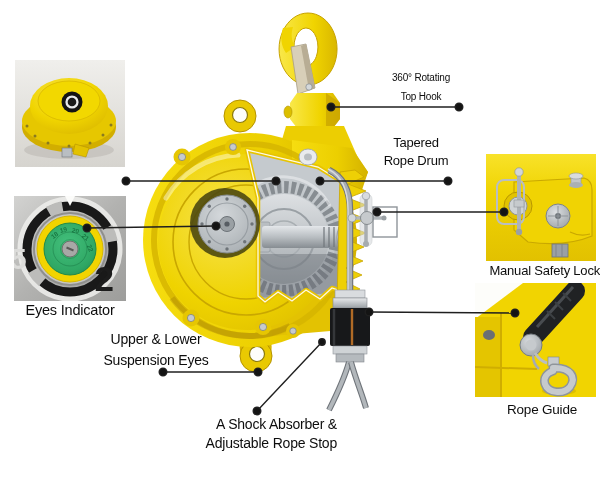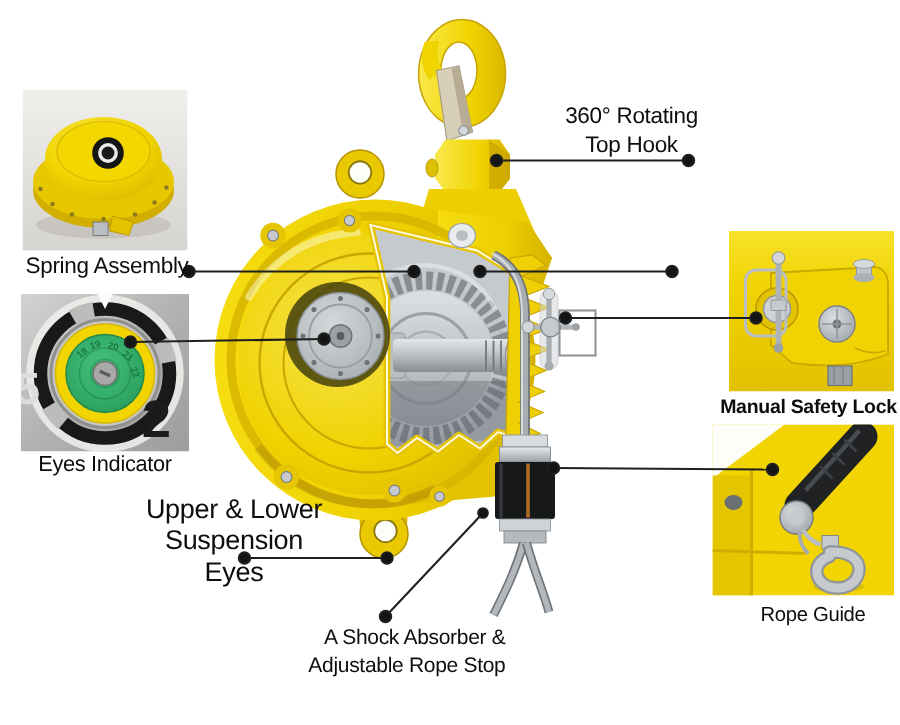--- a/index.html
+++ b/index.html
@@ -11,24 +11,24 @@
   .photo svg{display:block;}
   .unit-svg,.overlay-svg{position:absolute;left:0;top:0;pointer-events:none;}
   .unit-svg{z-index:2;}
   .overlay-svg{z-index:3;}
   .label{
     position:absolute;z-index:4;color:#0d0d0d;white-space:pre-line;
     letter-spacing:-0.2px;
   }
   #lbl-spring{left:17px;top:169px;width:120px;font-size:15px;line-height:17px;}
   #lbl-load{left:14px;top:302px;width:112px;font-size:14.5px;text-align:center;}
-  #lbl-hook{left:361px;top:68px;width:120px;font-size:15px;line-height:19px;text-align:center;}
+  #lbl-hook{left:361px;top:68px;width:120px;font-size:10px;line-height:19px;text-align:center;}
   #lbl-drum{left:356px;top:134px;width:120px;font-size:13px;line-height:18px;text-align:center;}
-  #lbl-lock{left:478px;top:263px;width:122px;font-size:13px;text-align:center;font-weight:bold;}
-  #lbl-eyes{left:91px;top:329px;width:130px;font-size:18px;line-height:21px;text-align:center;}
+  #lbl-lock{left:478px;top:263px;width:122px;font-size:13px;text-align:right;}
+  #lbl-eyes{left:91px;top:329px;width:130px;font-size:14px;line-height:21px;text-align:center;}
   #lbl-shock{left:167px;top:415px;width:170px;font-size:14px;line-height:19px;text-align:right;}
   #lbl-guide{left:482px;top:402px;width:120px;font-size:13.5px;text-align:center;}
 </style>
 </head>
 <body>
 
 <div class="canvas">
 
   <figure class="photo" style="left:15px;top:60px;">
     <svg width="110" height="107" viewBox="0 0 110 107">
@@ -392,24 +392,25 @@
           <circle cx="322" cy="342" r="3.2"></circle>
       </g>
       <g>
         <line x1="369" y1="312" x2="515" y2="313"></line>
           <circle cx="369" cy="312" r="3.8"></circle>
           <circle cx="515" cy="313" r="3.8"></circle>
       </g>
     </g>
   </svg>
 
-  <div class="label" id="lbl-spring">Spring Assembly</div>
   <div class="label" id="lbl-load">Eyes Indicator</div>
   <div class="label" id="lbl-hook">360° Rotating
 Top Hook</div>
+  <div class="label" id="lbl-drum">Tapered
+Rope Drum</div>
   <div class="label" id="lbl-lock">Manual Safety Lock</div>
   <div class="label" id="lbl-eyes">Upper &amp; Lower
 Suspension Eyes</div>
   <div class="label" id="lbl-shock">A Shock Absorber &amp;
 Adjustable Rope Stop</div>
   <div class="label" id="lbl-guide">Rope Guide</div>
 
 </div>
 
 </body></html>

